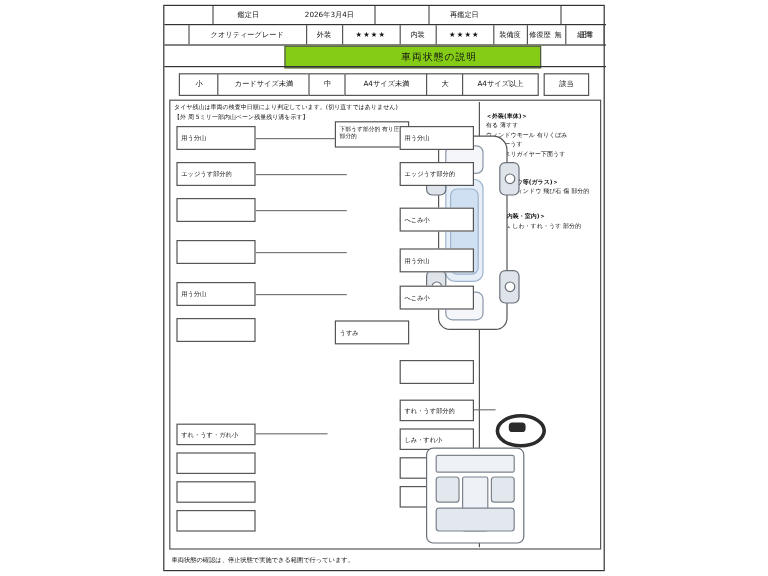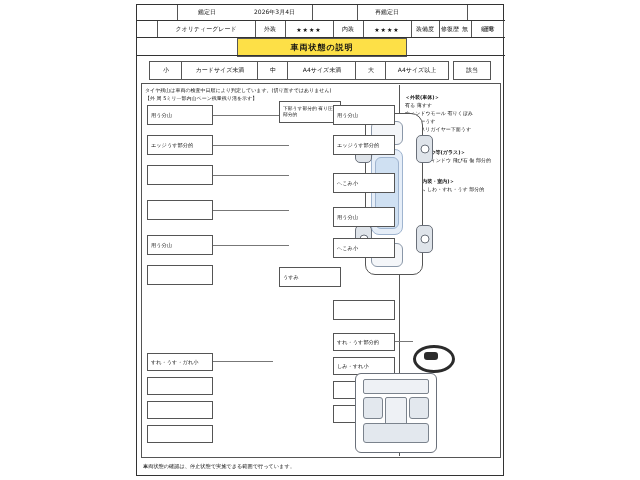--- a/index.html
+++ b/index.html
@@ -29,23 +29,23 @@
   
   .hdr1{left:0;top:0;width:368px;height:16px;border-bottom:1px solid #333;}
   .hdr1 .cell{position:absolute;top:0;height:15px;font-size:6px;display:flex;align-items:center;justify-content:center;}
   .vline{position:absolute;width:0;border-left:1px solid #555;}
 
   .hdr2{left:0;top:16px;width:368px;height:17px;border-bottom:1px solid #333;}
   .hdr2 .cell{position:absolute;top:0;height:16px;font-size:6px;display:flex;align-items:center;justify-content:center;}
 
   .titlebar{
     position:absolute;left:100px;top:33px;width:168px;height:17px;
-    border:1px solid #555;background:#fde047;
+    border:1px solid #555;background:#84cc16;
     display:flex;align-items:center;justify-content:center;
-    font-size:8px;font-weight:bold;letter-spacing:1px;
+    font-size:8px;font-weight:normal;letter-spacing:1px;padding-left:44px;
   }
   .hdr3{left:0;top:50px;width:368px;height:1px;border-bottom:1px solid #333;}
 
   .szrow{position:absolute;left:12px;top:56px;width:344px;height:18px;}
   .szcell{position:absolute;top:0;height:17px;border:1px solid #555;font-size:6px;display:flex;align-items:center;justify-content:center;background:#fff;}
 
   .note{
     position:absolute;left:8px;top:82px;width:250px;
     font-size:5px;line-height:1.55;color:#111;
   }

